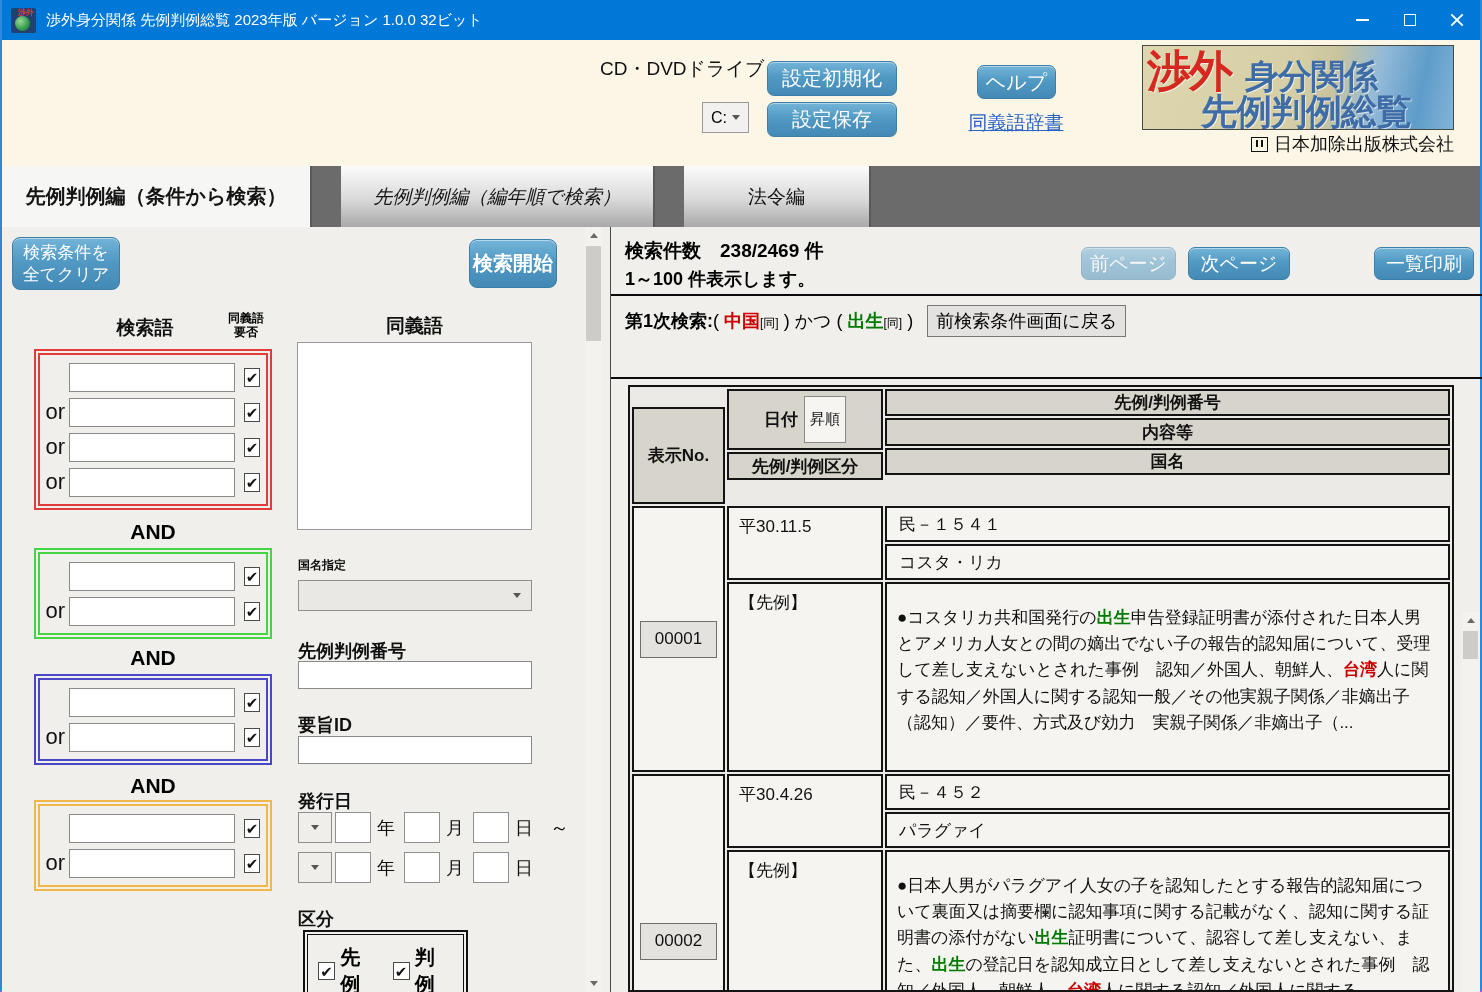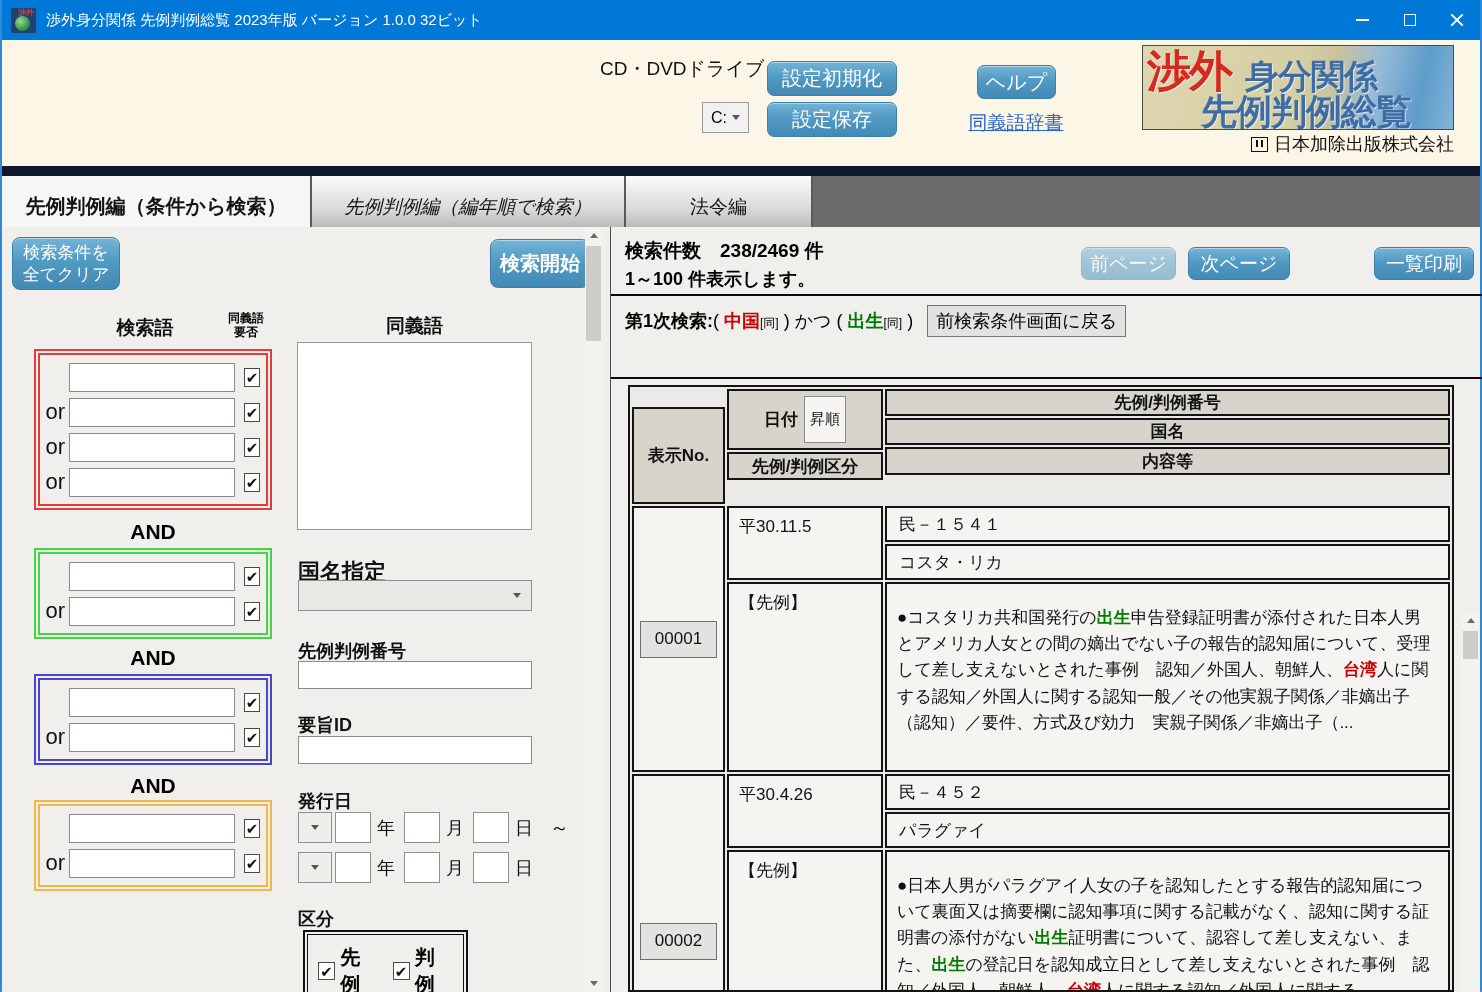--- a/index.html
+++ b/index.html
@@ -1,18 +1,18 @@
 <!DOCTYPE html>
 <html><head>
 <meta charset="utf-8">
 <style>
   * { margin:0; padding:0; box-sizing:border-box; }
   html,body { width:1482px; height:992px; overflow:hidden;
     font-family:"Liberation Sans","DejaVu Sans",sans-serif; }
-  .app { position:relative; width:1482px; height:992px; background:#0f172a;
+  .app { position:relative; width:1482px; height:992px; background:#a16207;
     border-left:2px solid #2c88d8; border-right:2px solid #2c88d8; border-bottom:2px solid #d946ef; }
 
   
   .titlebar { position:absolute; left:0; top:0; width:100%; height:40px; background:#0078d8;
     display:flex; align-items:center; color:#fff; }
   .app-icon { width:25px; height:25px; margin-left:9px; background:#24406e; border-radius:2px; position:relative; flex:0 0 auto; }
   .app-icon .globe { position:absolute; left:4px; bottom:2px; width:15px; height:15px; border-radius:50%;
     background:radial-gradient(circle at 35% 35%, #9fd89a, #2f9a4a 60%, #1d7034); }
   .app-icon .mark { position:absolute; right:2px; top:1px; font-size:8px; color:#e23b2e; font-weight:bold; line-height:8px;}
   .title-text { margin-left:10px; font-size:15px; white-space:nowrap; }
@@ -46,34 +46,34 @@
     text-shadow:1px 1px 0 rgba(255,255,255,.6); letter-spacing:-1px; }
   .logo-blue2 { position:absolute; left:58px; top:42px; font-size:36px; font-weight:bold; color:#3e6ca6;
     text-shadow:1px 1px 0 rgba(255,255,255,.6); letter-spacing:-1px; }
   .publisher { position:absolute; left:1140px; top:92px; width:312px; height:24px; display:flex;
     align-items:center; justify-content:flex-end; gap:6px; font-size:18px; color:#111; }
   .pub-icon { width:17px; height:15px; border:1.8px solid #111; position:relative; }
   .pub-icon:before { content:""; position:absolute; left:4px; top:2px; width:2px; height:7px; background:#111; }
   .pub-icon:after { content:""; position:absolute; right:4px; top:2px; width:2px; height:7px; background:#111; }
 
   
-  .tabbar { position:absolute; left:0; top:176px; width:100%; height:61px; background:#6b6b6b; display:flex; }
+  .tabbar { position:absolute; left:0; top:166px; width:100%; height:61px; background:#6b6b6b; display:flex;gap:29px; }
   .tab { height:100%; display:flex; align-items:center; justify-content:center; font-size:19px; color:#141414;
     background:linear-gradient(#fbfbfb 0%,#d9d9d9 55%,#a9a9a9 100%); border-right:2px solid #5a5a5a; }
   .tab.active { background:#f6f6f4; font-weight:bold; font-size:20px; }
   .tab1 { width:310px; } .tab2 { width:314px;font-style:italic; } .tab3 { width:187px; }
 
   
   .content { position:absolute; left:0; top:227px; width:100%; height:765px; background:#f0efec; }
 
   
   .left-panel { position:absolute; left:0; top:0; width:600px; height:765px; }
   .btn-clear { position:absolute; left:10px; top:10px; width:108px; height:53px; border-radius:8px;
     font-size:17px; line-height:22px; text-align:center; flex-direction:column; }
-  .btn-start { position:absolute; left:488px; top:12px; width:100px; height:49px; border-radius:8px; font-size:20px; font-weight:bold; }
+  .btn-start { position:absolute; left:467px; top:12px; width:88px; height:49px; border-radius:8px; font-size:20px; font-weight:bold; }
   .lbl { font-weight:bold; color:#111; }
   .kw-label { position:absolute; left:63px; top:88px; width:160px; text-align:center; font-size:19px; }
   .synneed-label { position:absolute; left:214px; top:84px; width:60px; text-align:center; font-size:12px; line-height:14px; font-weight:bold; }
   .syn-label { position:absolute; left:295px; top:86px; width:235px; text-align:center; font-size:19px; }
 
   .group { position:absolute; left:32px; width:238px; border-style:solid; border-width:2px; }
   .group-inner { border:2px solid; margin:2px; padding:7px 6px 7px 2px; display:flex; flex-direction:column; gap:5px; }
   .g-red  { border-color:#e23b3b; } .g-red  .group-inner { border-color:#e23b3b; }
   .g-green{ border-color:#45d445; } .g-green.group .group-inner,{} .g-green .group-inner { border-color:#45d445; }
   .g-blue { border-color:#4747c8; } .g-blue .group-inner { border-color:#4747c8; }
@@ -81,21 +81,21 @@
   .or-row { display:flex; align-items:center; height:30px; }
   .or-cell { width:32px; text-align:right; padding-right:4px; font-size:22px; color:#111; }
   .txt-input { width:166px; height:29px; border:1px solid #8a8a8a; background:#fff; font-size:16px; padding:0 4px; }
   .cb { width:19px; height:19px; border:1.5px solid #4a4a4a; background:#fff; margin-left:9px;
     display:flex; align-items:center; justify-content:center; font-size:15px; font-weight:bold; color:#111; line-height:1; }
   .and-label { position:absolute; left:32px; width:238px; text-align:center; font-size:21px; font-weight:bold; }
   .and1 { top:293px; } .and2 { top:419px; } .and3 { top:547px; }
   .grp1 { top:122px; } .grp2 { top:321px; } .grp3 { top:447px; } .grp4 { top:573px; }
 
   .syn-box { position:absolute; left:295px; top:115px; width:235px; height:188px; background:#fff; border:1px solid #9a9a9a; resize:none; }
-  .country-label { position:absolute; left:296px; top:330px; font-size:22px; }
+  .country-label { position:absolute; left:296px; top:330px; font-size:12px; }
   .country-select { position:absolute; left:296px; top:353px; width:234px; height:31px; background:#e9e8e5;
     border:1px solid #8f8f8f; display:flex; align-items:center; justify-content:flex-end; padding-right:10px; }
   .num-label { position:absolute; left:296px; top:412px; font-size:18px; }
   .num-input { position:absolute; left:296px; top:434px; width:234px; height:28px; }
   .yoshi-label { position:absolute; left:296px; top:486px; font-size:18px; }
   .yoshi-input { position:absolute; left:296px; top:509px; width:234px; height:28px; }
   .abs-input { border:1px solid #8a8a8a; background:#fff; font-size:16px; padding:0 4px; }
   .issue-label { position:absolute; left:296px; top:562px; font-size:18px; }
   .date-row { position:absolute; left:296px; display:flex; align-items:center; gap:3px; }
   .dr1 { top:585px; } .dr2 { top:625px; }
@@ -378,22 +378,22 @@
           <div class="cell hcell col-no th-no">表示No.</div>
           <div class="col-mid">
             <div class="cell hcell th-date">
               <span>日付</span>
               <span class="sort-btn">昇順</span>
             </div>
             <div class="cell hcell th-kubun">先例/判例区分</div>
           </div>
           <div class="col-right">
             <div class="cell hcell th-num">先例/判例番号</div>
+            <div class="cell hcell th-content">内容等</div>
             <div class="cell hcell th-country">国名</div>
-            <div class="cell hcell th-content">内容等</div>
           </div>
         </div>
 
         <div class="trow rec1">
           <div class="cell dcell col-no td-no">
             <div class="no-btn">00001</div>
           </div>
           <div class="col-mid">
             <div class="cell dcell td-date">平30.11.5</div>
             <div class="cell dcell td-kubun">【先例】</div>

